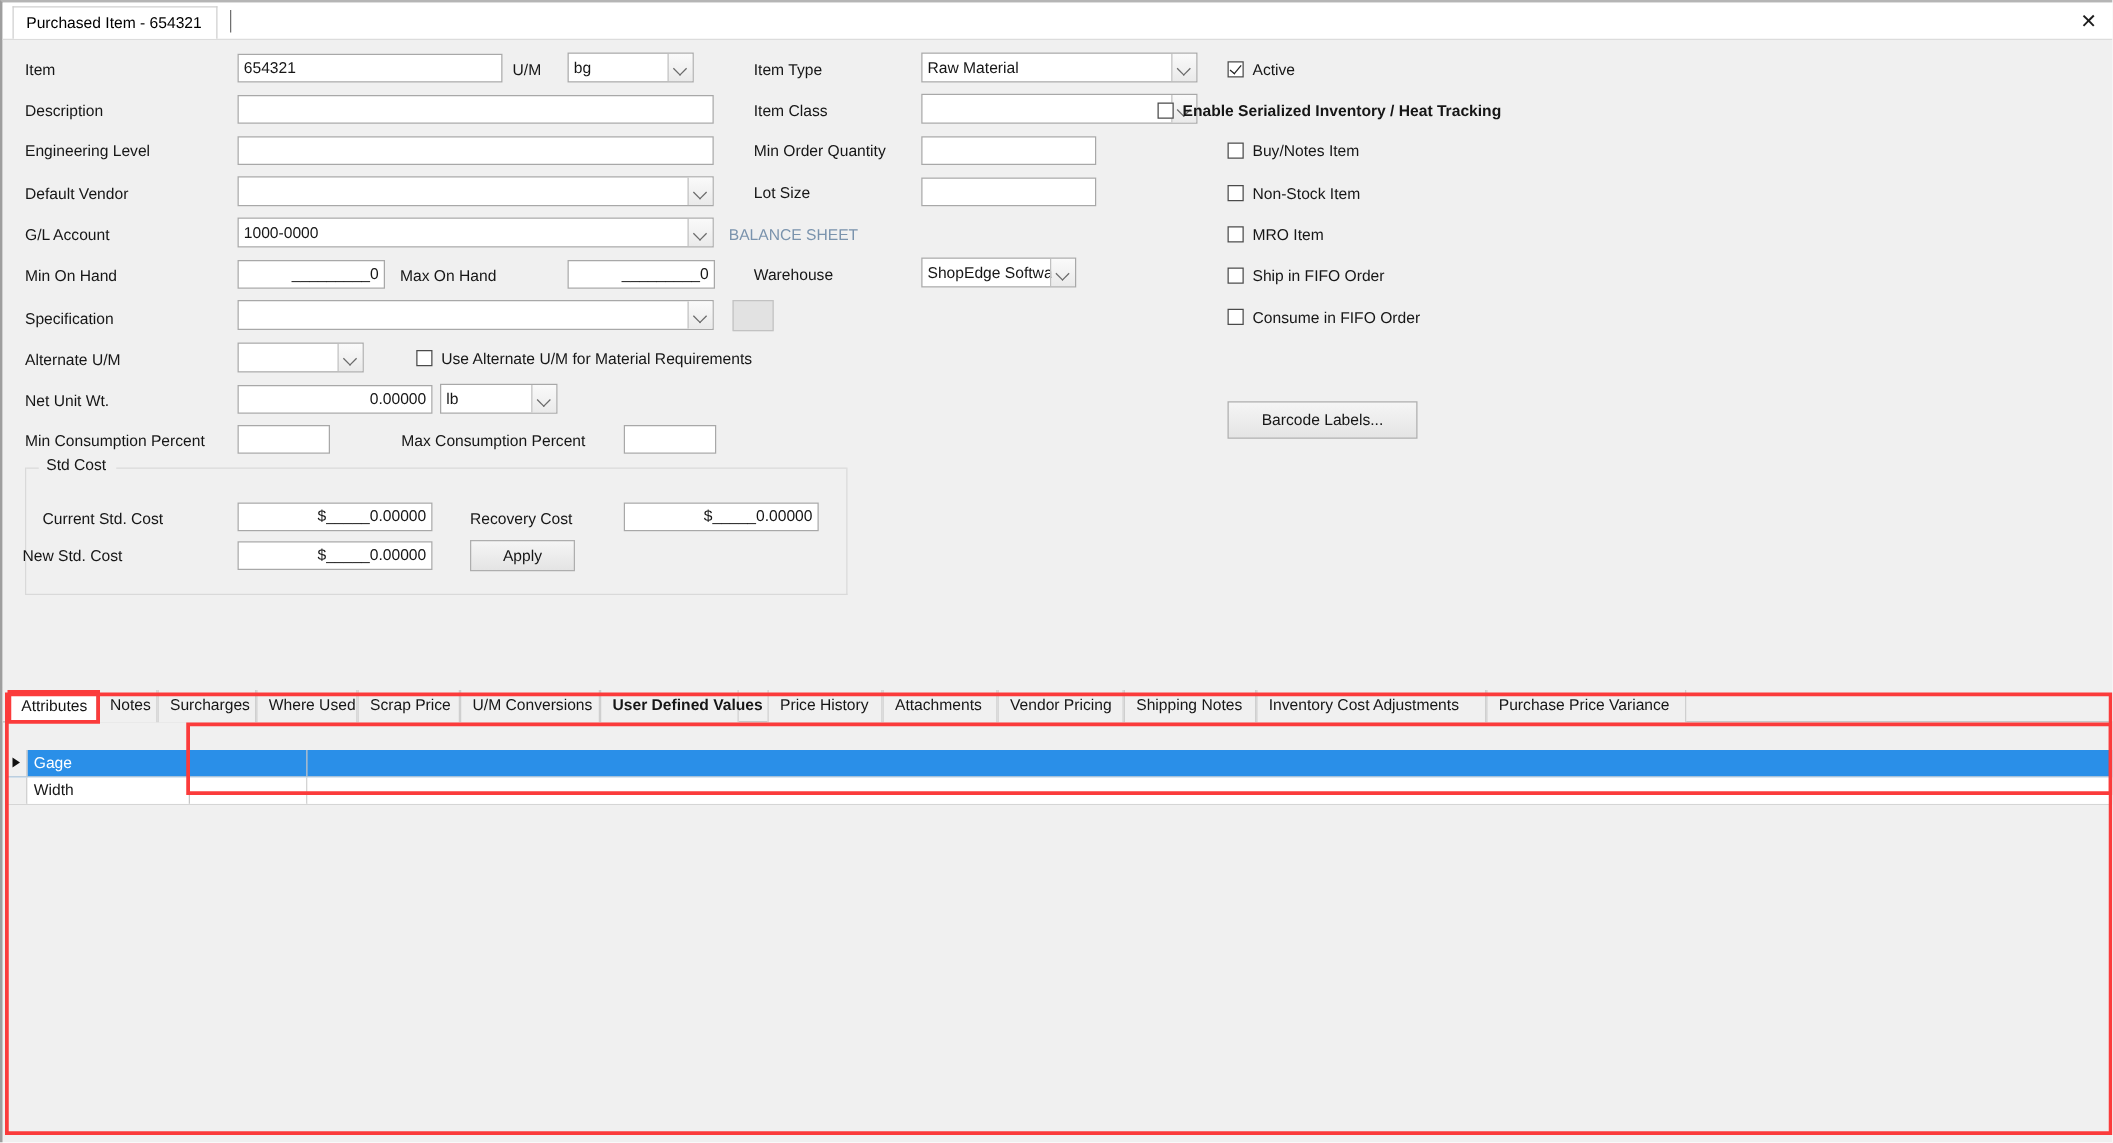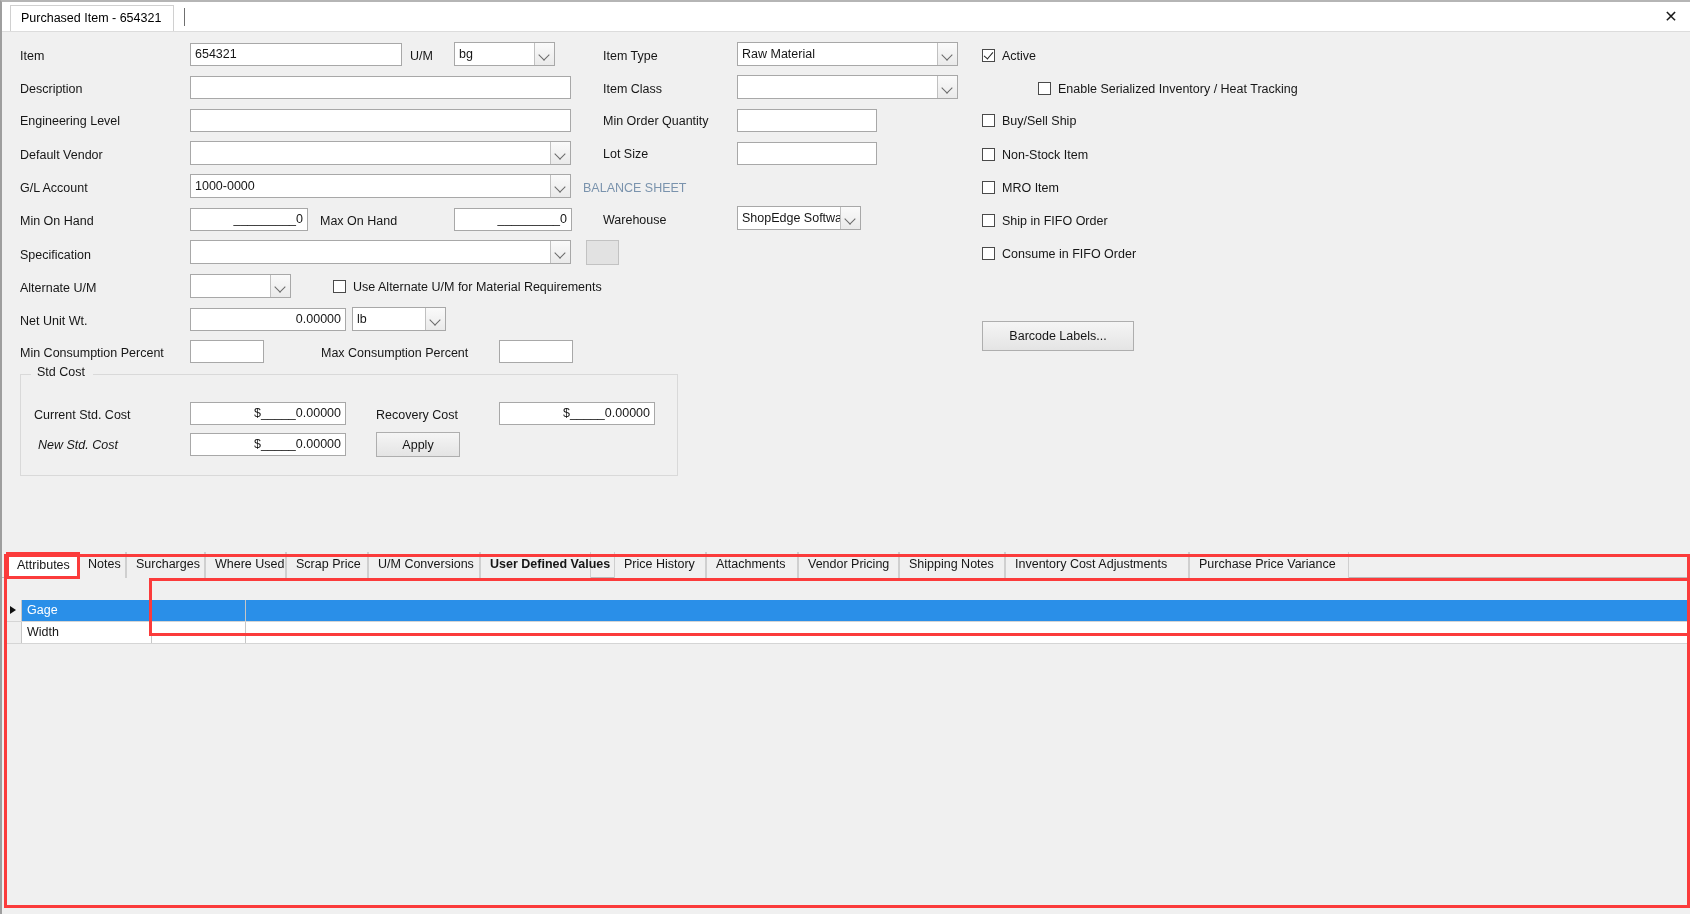--- a/index.html
+++ b/index.html
@@ -433,25 +433,25 @@
 
     <div class="lbl" style="left:601px; top:180px;">Warehouse</div>
     <div class="cb" style="left:735px; top:174px; width:124px;">
       <span>ShopEdge Software</span>
       <span class="arrowbtn"></span>
     </div>
 
     <div class="ckrow" style="left:980px; top:15px;">
       <span class="ckbox checked"></span><span>Active</span>
     </div>
-    <div class="ckrow" style="left:1036px; top:48px;">
+    <div class="ckrow" style="left:924px; top:48px;font-weight:bold;">
       <span class="ckbox"></span><span>Enable Serialized Inventory / Heat Tracking</span>
     </div>
     <div class="ckrow" style="left:980px; top:80px;">
-      <span class="ckbox"></span><span>Buy/Sell Ship</span>
+      <span class="ckbox"></span><span>Buy/Notes Item</span>
     </div>
     <div class="ckrow" style="left:980px; top:114px;">
       <span class="ckbox"></span><span>Non-Stock Item</span>
     </div>
     <div class="ckrow" style="left:980px; top:147px;">
       <span class="ckbox"></span><span>MRO Item</span>
     </div>
     <div class="ckrow" style="left:980px; top:180px;">
       <span class="ckbox"></span><span>Ship in FIFO Order</span>
     </div>
@@ -467,21 +467,21 @@
       <div class="gb-top-l"></div>
       <div class="gb-top-r"></div>
       <div class="gb-title">Std Cost</div>
     </div>
 
     <div class="lbl" style="left:32px; top:375px;">Current Std. Cost</div>
     <div class="tb ralign" style="left:188px; top:370px; width:156px;">$_____0.00000</div>
     <div class="lbl" style="left:374px; top:375px;">Recovery Cost</div>
     <div class="tb ralign" style="left:497px; top:370px; width:156px;">$_____0.00000</div>
 
-    <div class="lbl" style="left:36px; top:405px;font-style:italic;">New Std. Cost</div>
+    <div class="lbl" style="left:16px; top:405px;">New Std. Cost</div>
     <div class="tb ralign" style="left:188px; top:401px; width:156px;">$_____0.00000</div>
     <div class="btn" style="left:374px; top:400px; width:84px; height:25px; line-height:24px;">
       <span>Apply</span>
     </div>
   </div>
 
   <div class="tabbar">
     <div class="tabitem active" style="left:5px;  width:71px;"><span>Attributes</span></div>
     <div class="tabitem" style="left:76px; width:48px;"><span>Notes</span></div>
     <div class="tabitem" style="left:124px;width:79px;"><span>Surcharges</span></div>

